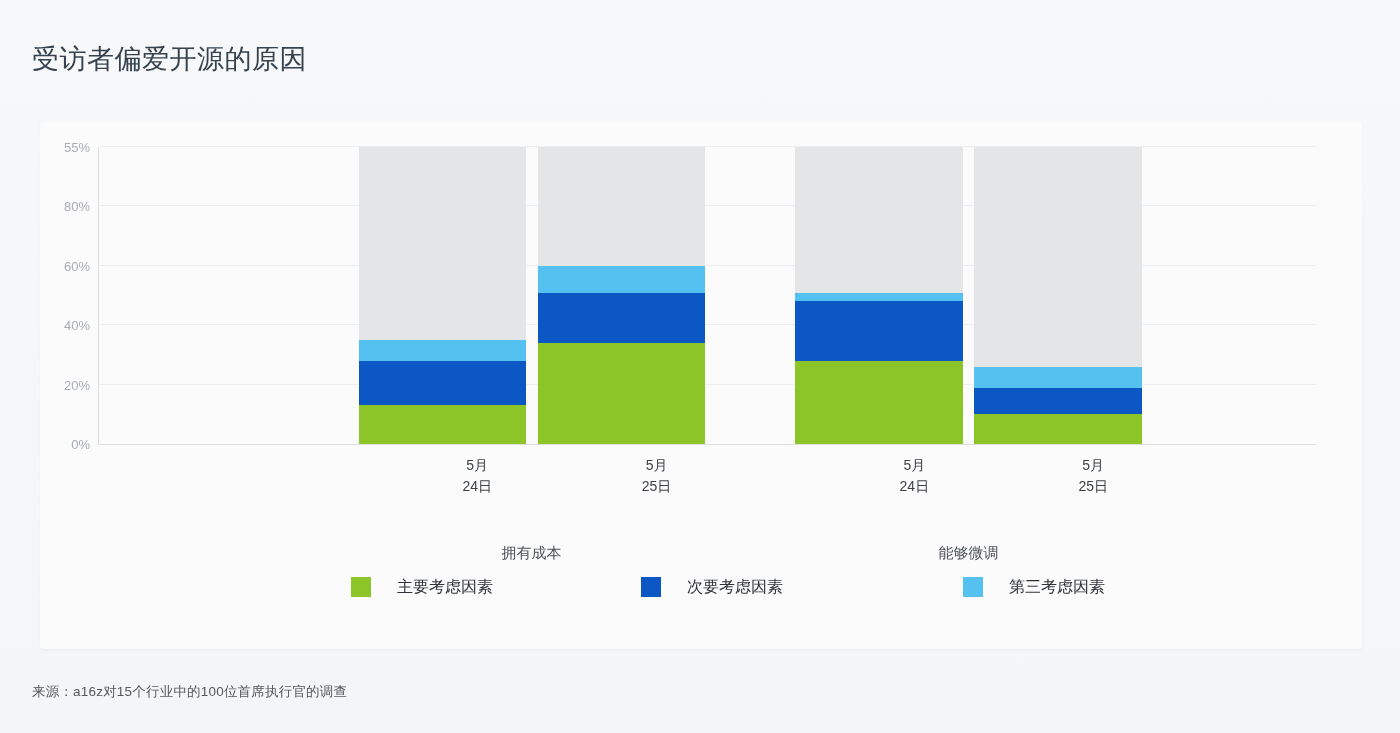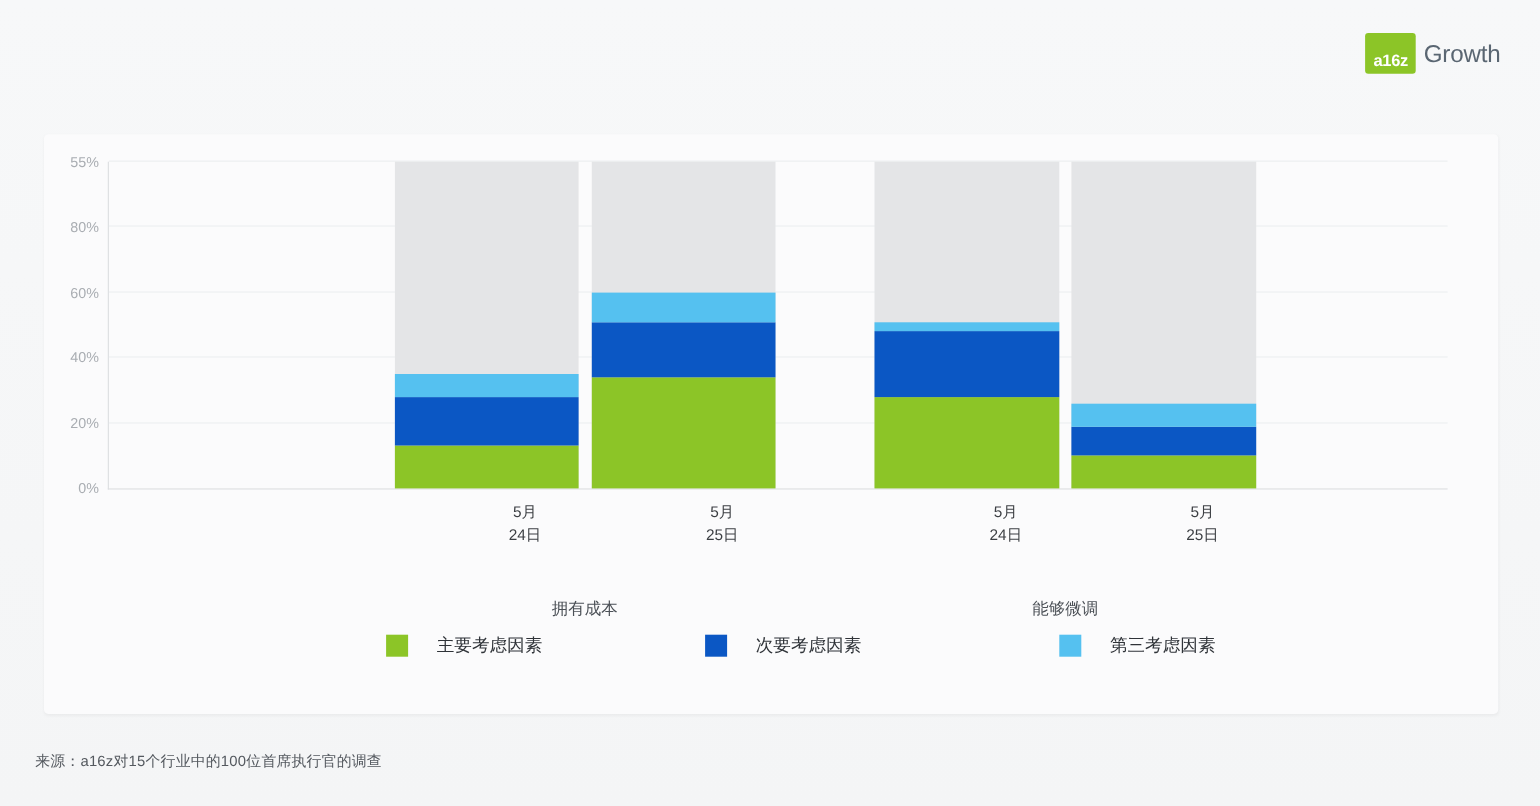--- a/index.html
+++ b/index.html
@@ -174,27 +174,22 @@
     font-size: 13.5px;
     color: #54595f;
     letter-spacing: 0.2px;
   }
 </style>
 </head>
 <body>
 
 <div class="page">
 
-
-  <div class="brand">
-    <div class="brand-mark">
-      <span>a16z</span>
-    </div>
-    <div class="brand-name">Growth</div>
-  </div>
+  <div class="page-title">受访者偏爱开源的原因</div>
+
 
   <div class="card">
     <div class="chart">
 
       <div class="plot" id="plot">
         <div id="gridlines">
             <div class="gridline" style="bottom: 0%; background: transparent;"></div>
             <div class="gridline" style="bottom: 20%;"></div>
             <div class="gridline" style="bottom: 40%;"></div>
             <div class="gridline" style="bottom: 60%;"></div>

